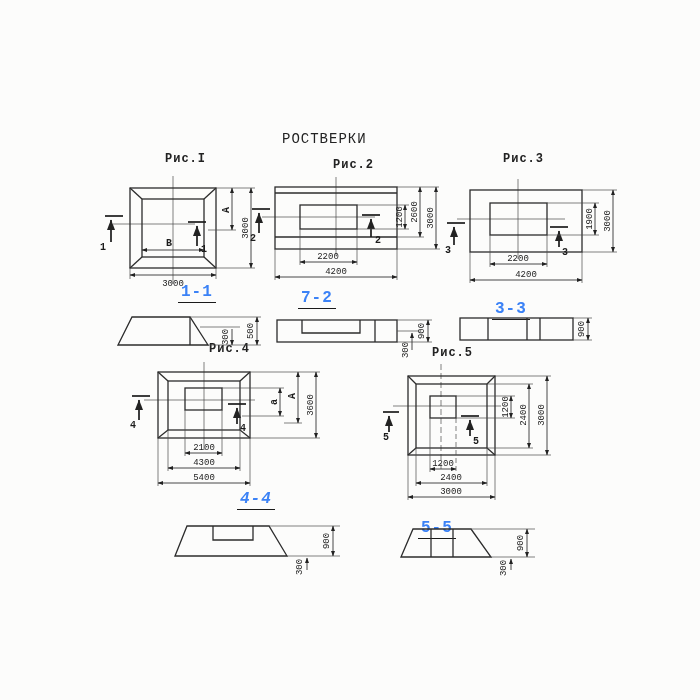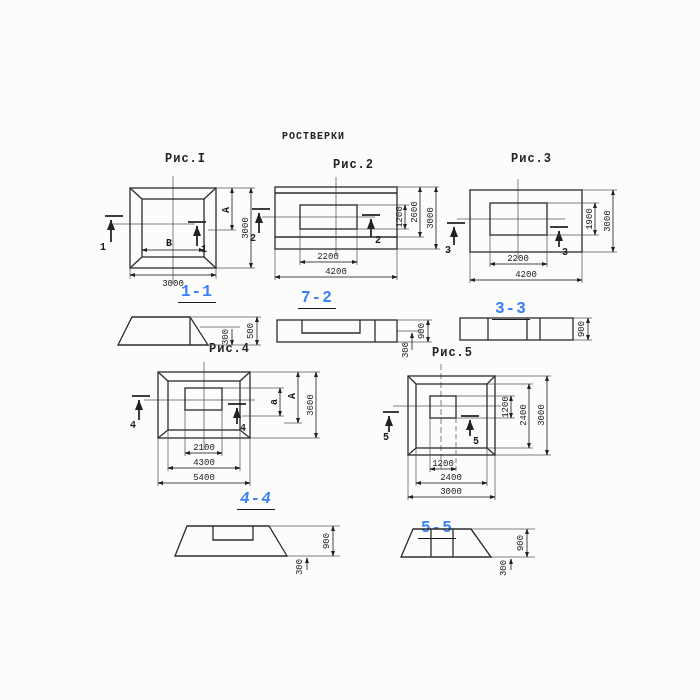--- a/index.html
+++ b/index.html
@@ -4,21 +4,21 @@
 <style>
   html,body{margin:0;padding:0;}
   body{
     width:700px;height:700px;position:relative;overflow:hidden;
     background:#fcfcfb;
     font-family:"Liberation Mono","DejaVu Sans Mono",monospace;
     color:#1d1d1d;
   }
   .abs{position:absolute;}
   .title{
-    font-size:10px;font-weight:bold;letter-spacing:1px;color:#222;
+    font-size:14px;font-weight:normal;letter-spacing:1px;color:#222;
   }
   .fig-label{
     font-size:12px;font-weight:bold;letter-spacing:1px;color:#222;padding-left:25px;
   }
   .sec-label{
     font-size:16px;font-weight:bold;letter-spacing:1px;color:#3b82f6;
     border-bottom:1.6px solid #1a1a1a;padding:0 3px 1px 3px;
   }
   svg{overflow:visible;}
   svg .ln{stroke:#2c2c2c;stroke-width:1.3;fill:none;}
@@ -38,21 +38,21 @@
     <marker id="arr" viewBox="0 0 10 10" refX="8.5" refY="5" markerWidth="7" markerHeight="7" orient="auto-start-reverse">
       <path d="M0,1.6 L9,5 L0,8.4 Z" fill="#222"></path>
     </marker>
   </defs>
 </svg>
 
 <div class="abs title" style="left:282px;top:131px;">РОСТВЕРКИ</div>
 
 <div class="abs fig-label" style="left:140px;top:152px;">Рис.I</div>
 <div class="abs fig-label" style="left:308px;top:158px;text-align:center;">Рис.2</div>
-<div class="abs fig-label" style="left:478px;top:152px;margin-left:8px;">Рис.3</div>
+<div class="abs fig-label" style="left:478px;top:152px;">Рис.3</div>
 <div class="abs fig-label" style="left:184px;top:342px;">Рис.4</div>
 <div class="abs fig-label" style="left:407px;top:346px;">Рис.5</div>
 
 <svg class="abs" style="left:95px;top:172px;" width="180" height="117" viewBox="0 0 180 117">
   <line class="thin" x1="78" y1="4" x2="78" y2="112"></line>
   <line class="thin" x1="18" y1="52" x2="100" y2="52"></line>
   <rect class="ln" x="35" y="16" width="86" height="80"></rect>
   <rect class="ln" x="47" y="27" width="62" height="58"></rect>
   <line class="ln" x1="35" y1="16" x2="47" y2="27"></line>
   <line class="ln" x1="121" y1="16" x2="109" y2="27"></line>

